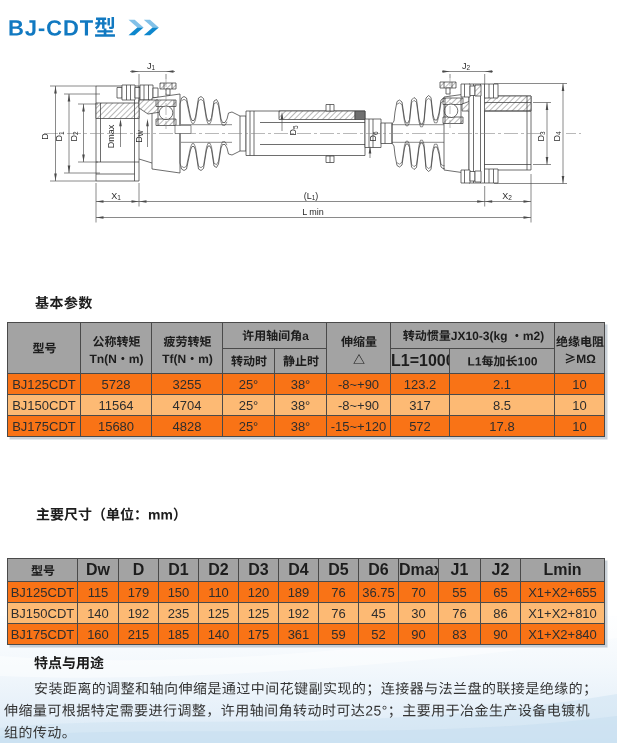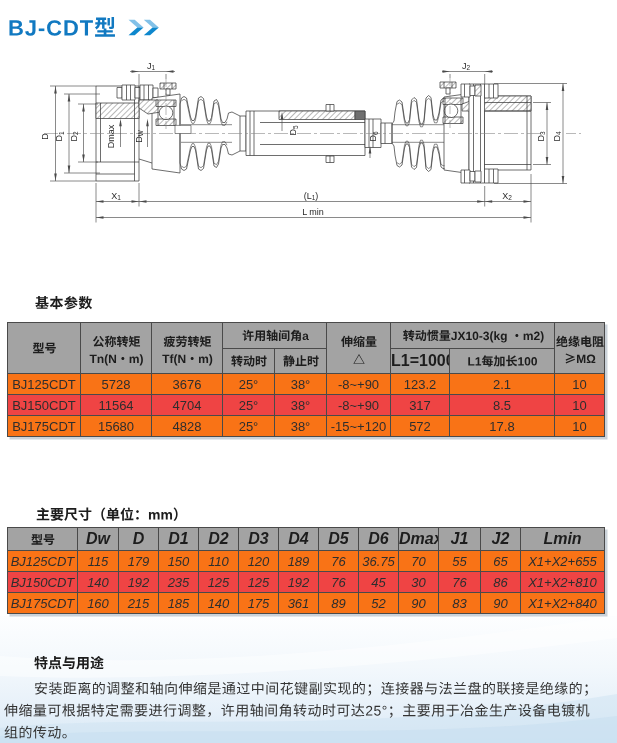--- a/index.html
+++ b/index.html
@@ -1,21 +1,21 @@
 <!DOCTYPE html>
 <html><head><meta charset="utf-8"><style>html,body{margin:0;padding:0;}
 body{width:617px;height:743px;background:#ffffff;font-family:"Liberation Sans",sans-serif;position:relative;overflow:hidden;}
 .abs{position:absolute;}
 table{border-collapse:collapse;table-layout:fixed;position:absolute;left:7px;background:#fff;box-shadow:2.5px 2.5px 0 rgba(140,155,170,0.45);}
 #t1{top:322px;width:598px;}
-#t2{top:527px;width:598px;font-style:italic;}
+#t2{top:558px;width:598px;}
 td,th{border:1px solid #4a4a4a;font-size:13px;font-weight:normal;color:#2e2e2e;text-align:center;padding:0;overflow:hidden;}
 th{background:#a3a3a3;font-weight:bold;font-size:16px;color:#1d1d1d;white-space:nowrap;}
 tr.b td{background:#f97316;}
-tr.w td{background:#ef4444;}
+tr.w td{background:#fdba74;}
 #t1 tr.h1 th{height:24px;}
 #t1 tr.h2 th{height:24px;}
 #t1 tr.b td,#t1 tr.w td{height:20px;}
 #t2 tr th{height:22px;}
 #t2 tr.b td,#t2 tr.w td{height:20px;}
 #footer{position:absolute;left:0;top:616px;width:617px;height:127px;background:linear-gradient(180deg,#fdfeff 0%,#f3f8fc 40%,#e6f0f9 75%,#d6e8f5 100%);}
 </style></head><body>
 <div id="footer">
     <svg width="617" height="127" viewBox="0 0 617 127" style="display:block">
 <path d="M0,127 L0,112 C150,96 350,122 617,78 L617,127 Z" fill="#cfe3f3" opacity="0.55"></path>
@@ -392,21 +392,21 @@
               <path transform="translate(50.00,0.00) scale(0.005859,-0.005859)" d="M129 0V209H478V1170L140 959V1180L493 1409H759V209H1082V0Z" fill="#1d1d1d"></path>
               <path transform="translate(56.68,0.00) scale(0.005859,-0.005859)" d="M1055 705Q1055 348 932.5 164.0Q810 -20 565 -20Q81 -20 81 705Q81 958 134.0 1118.0Q187 1278 293.0 1354.0Q399 1430 573 1430Q823 1430 939.0 1249.0Q1055 1068 1055 705ZM773 705Q773 900 754.0 1008.0Q735 1116 693.0 1163.0Q651 1210 571 1210Q486 1210 442.5 1162.5Q399 1115 380.5 1007.5Q362 900 362 705Q362 512 381.5 403.5Q401 295 443.5 248.0Q486 201 567 201Q647 201 690.5 250.5Q734 300 753.5 409.0Q773 518 773 705Z" fill="#1d1d1d"></path>
               <path transform="translate(63.35,0.00) scale(0.005859,-0.005859)" d="M1055 705Q1055 348 932.5 164.0Q810 -20 565 -20Q81 -20 81 705Q81 958 134.0 1118.0Q187 1278 293.0 1354.0Q399 1430 573 1430Q823 1430 939.0 1249.0Q1055 1068 1055 705ZM773 705Q773 900 754.0 1008.0Q735 1116 693.0 1163.0Q651 1210 571 1210Q486 1210 442.5 1162.5Q399 1115 380.5 1007.5Q362 900 362 705Q362 512 381.5 403.5Q401 295 443.5 248.0Q486 201 567 201Q647 201 690.5 250.5Q734 300 753.5 409.0Q773 518 773 705Z" fill="#1d1d1d"></path>
             </g>
           </svg>
         </th>
 </tr>
 <tr class="b">
         <td>BJ125CDT</td>
         <td>5728</td>
-        <td>3676</td>
+        <td>3255</td>
         <td>25°</td>
         <td>38°</td>
         <td>-8~+90</td>
         <td>123.2</td>
         <td>2.1</td>
         <td>10</td>
       </tr>
 <tr class="w">
         <td>BJ150CDT</td>
         <td>11564</td>
@@ -518,21 +518,21 @@
         <td>X1+X2+810</td>
       </tr>
 <tr class="b">
         <td>BJ175CDT</td>
         <td>160</td>
         <td>215</td>
         <td>185</td>
         <td>140</td>
         <td>175</td>
         <td>361</td>
-        <td>89</td>
+        <td>59</td>
         <td>52</td>
         <td>90</td>
         <td>83</td>
         <td>90</td>
         <td>X1+X2+840</td>
       </tr>
 </tbody>
   </table>
 <div class="abs" style="left:34px;top:653.5px;">
     <svg width="90" height="18" viewBox="0 0 90 18" style="display:block">

